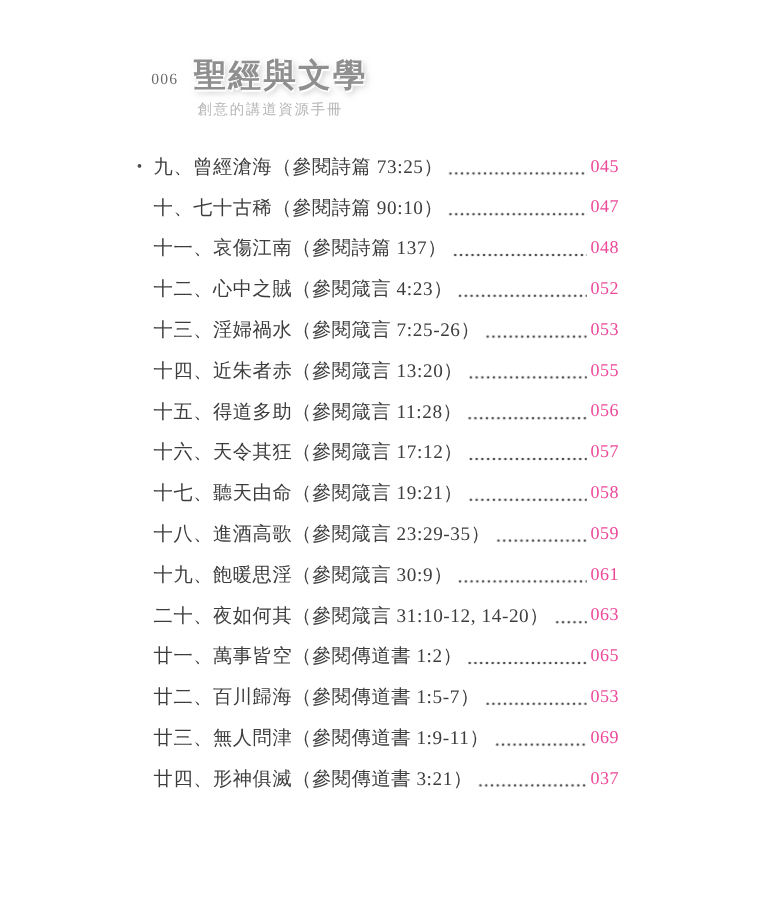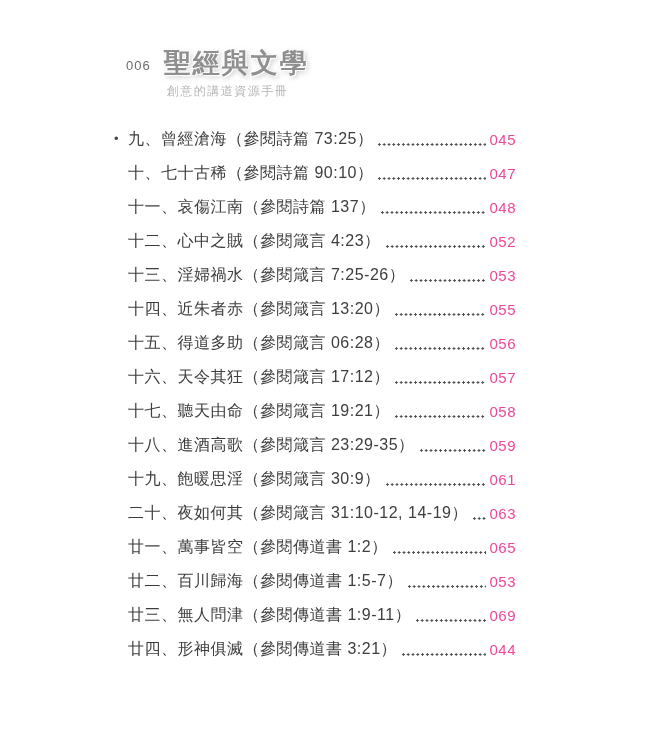--- a/index.html
+++ b/index.html
@@ -5,21 +5,21 @@
   html, body {
     margin: 0;
     padding: 0;
     background: #ffffff;
   }
   .page {
     position: relative;
     width: 555px;
     height: 750px;
     background: #ffffff;
-    font-family: Liberation Sans, sans-serif;
+    font-family: Liberation Serif, serif;
     overflow: hidden;
   }
 
   
   .header {
     position: absolute;
     left: 126px;
     top: 45px;
     display: flex;
     align-items: flex-start;
@@ -150,21 +150,21 @@
 
     <div class="toc-row">
       <span class="bullet"></span>
       <span class="title">十四、近朱者赤（參閱箴言 13:20）</span>
       <span class="dots"></span>
       <span class="pagenum">055</span>
     </div>
 
     <div class="toc-row">
       <span class="bullet"></span>
-      <span class="title">十五、得道多助（參閱箴言 06:28）</span>
+      <span class="title">十五、得道多助（參閱箴言 11:28）</span>
       <span class="dots"></span>
       <span class="pagenum">056</span>
     </div>
 
     <div class="toc-row">
       <span class="bullet"></span>
       <span class="title">十六、天令其狂（參閱箴言 17:12）</span>
       <span class="dots"></span>
       <span class="pagenum">057</span>
     </div>
@@ -185,21 +185,21 @@
 
     <div class="toc-row">
       <span class="bullet"></span>
       <span class="title">十九、飽暖思淫（參閱箴言 30:9）</span>
       <span class="dots"></span>
       <span class="pagenum">061</span>
     </div>
 
     <div class="toc-row">
       <span class="bullet"></span>
-      <span class="title">二十、夜如何其（參閱箴言 31:10-12, 14-19）</span>
+      <span class="title">二十、夜如何其（參閱箴言 31:10-12, 14-20）</span>
       <span class="dots"></span>
       <span class="pagenum">063</span>
     </div>
 
     <div class="toc-row">
       <span class="bullet"></span>
       <span class="title">廿一、萬事皆空（參閱傳道書 1:2）</span>
       <span class="dots"></span>
       <span class="pagenum">065</span>
     </div>
@@ -215,17 +215,17 @@
       <span class="bullet"></span>
       <span class="title">廿三、無人問津（參閱傳道書 1:9-11）</span>
       <span class="dots"></span>
       <span class="pagenum">069</span>
     </div>
 
     <div class="toc-row">
       <span class="bullet"></span>
       <span class="title">廿四、形神俱滅（參閱傳道書 3:21）</span>
       <span class="dots"></span>
-      <span class="pagenum">044</span>
+      <span class="pagenum">037</span>
     </div>
   </div>
 
 </div>
 
 </body></html>

